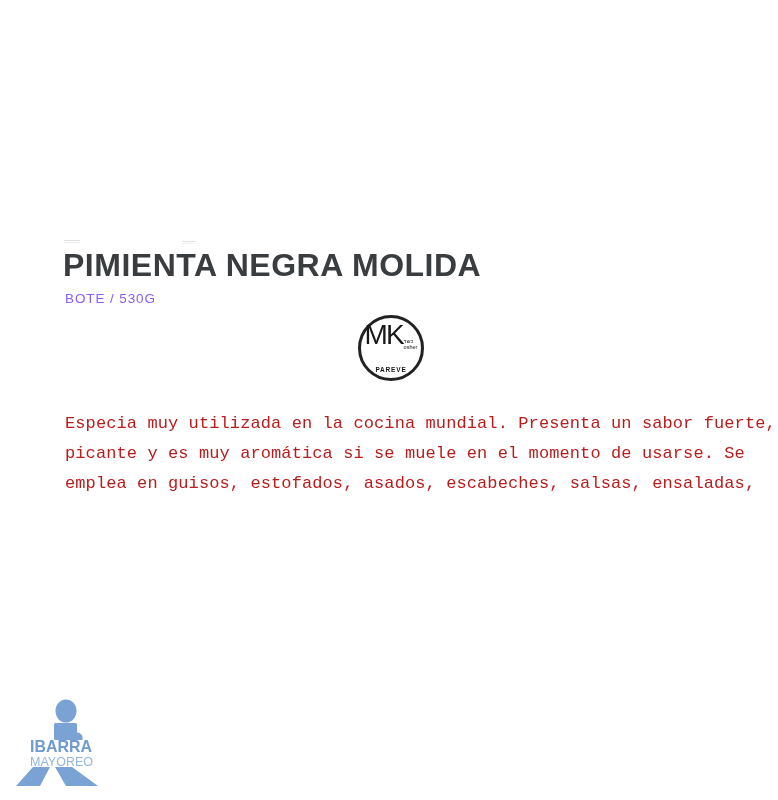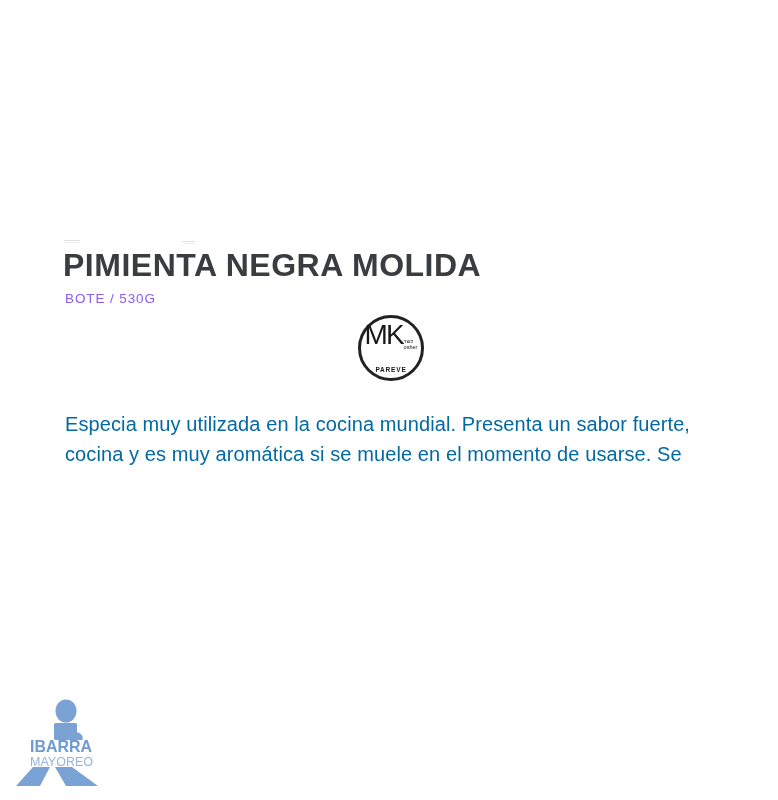--- a/index.html
+++ b/index.html
@@ -94,24 +94,25 @@
     font-size: 6.5px;
     font-weight: 700;
     letter-spacing: 0.8px;
     color: #171717;
   }
 
   .product-description {
     position: absolute;
     left: 65px;
     top: 409px;
-    font-size: 20px;
+    font-size: 17px;
     line-height: 30px;
-    color: #0369a1;
+    color: #b91c1c;
     letter-spacing: 0.1px;
+    font-family: Liberation Mono, monospace;
   }
   .product-description .line { display: block; white-space: nowrap; }
 
   .brand-logo {
     position: absolute;
     left: 10px;
     top: 694px;
     width: 110px;
     height: 100px;
   }
@@ -135,21 +136,22 @@
       <span class="kosher-side">
         <span>כשר</span>
         <span>osher</span>
       </span>
     </div>
     <div class="kosher-pareve">PAREVE</div>
   </div>
 
   <p class="product-description">
     <span class="line">Especia muy utilizada en la cocina mundial. Presenta un sabor fuerte,</span>
-    <span class="line">cocina y es muy aromática si se muele en el momento de usarse. Se</span>
+    <span class="line">picante y es muy aromática si se muele en el momento de usarse. Se</span>
+    <span class="line">emplea en guisos, estofados, asados, escabeches, salsas, ensaladas,</span>
   </p>
 
   <div class="brand-logo">
     <svg viewBox="0 0 110 100" xmlns="http://www.w3.org/2000/svg">
 
       <ellipse cx="56" cy="17" rx="10.5" ry="11.5" fill="#7aa2d4"></ellipse>
 
       <rect x="44" y="29" width="23" height="17" rx="1.5" fill="#7aa2d4"></rect>
       <path d="M 66 38 Q 74 39.5 72.5 46 L 66 46 Z" fill="#7aa2d4"></path>
 

